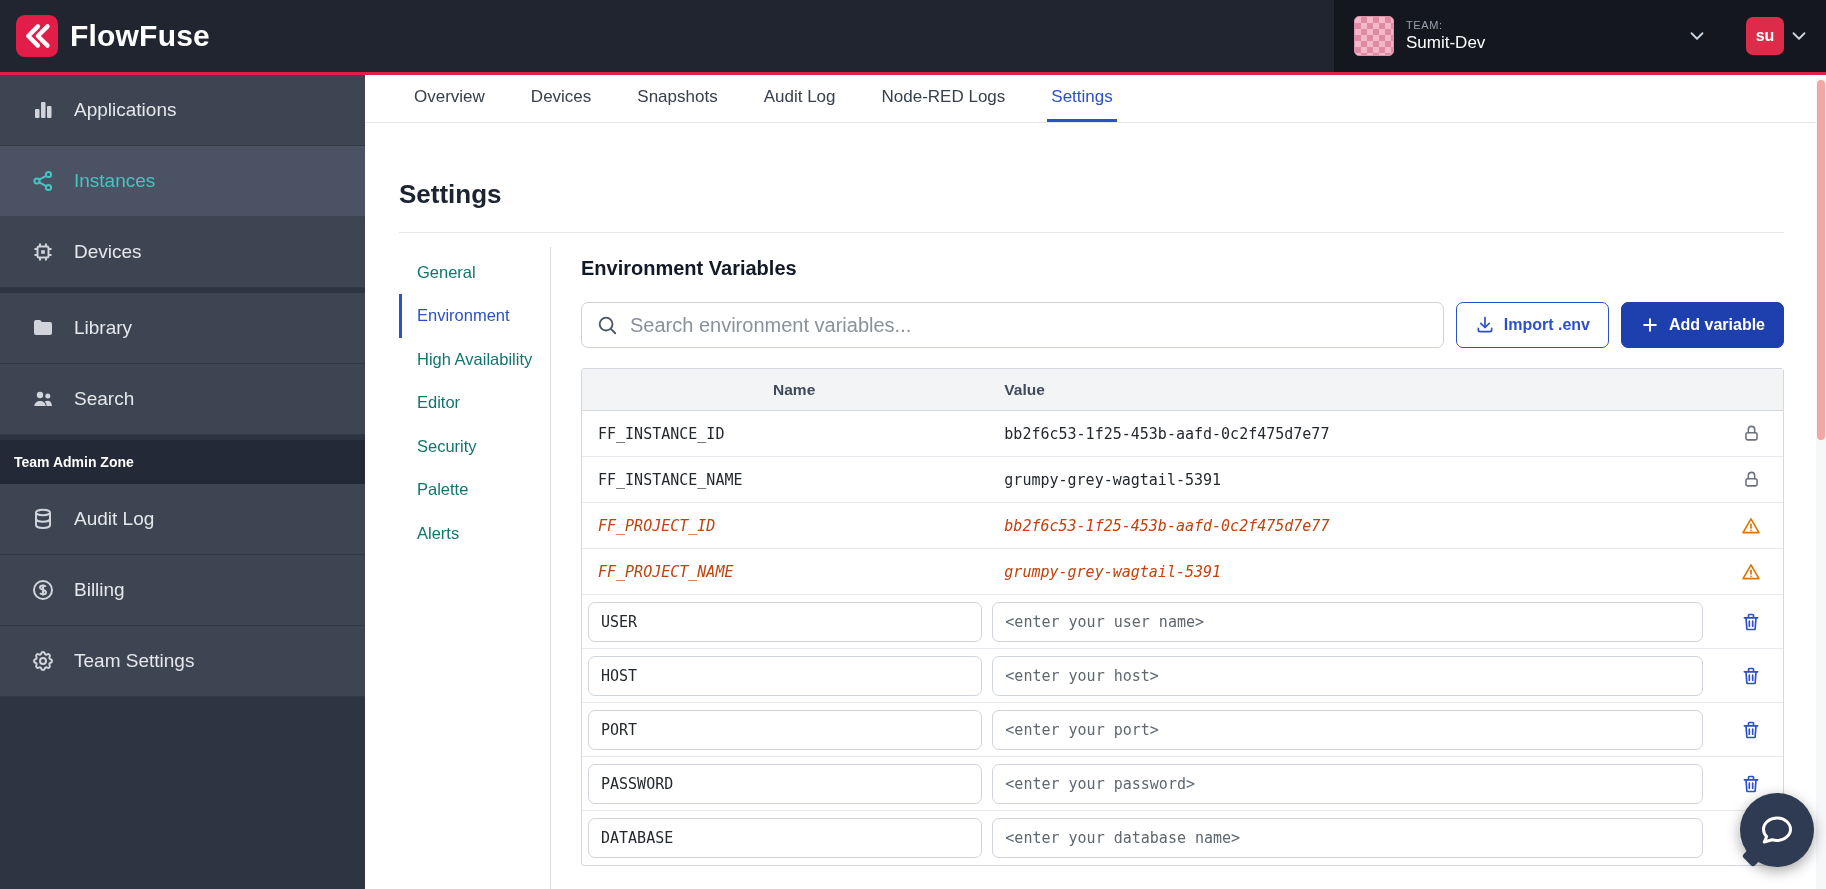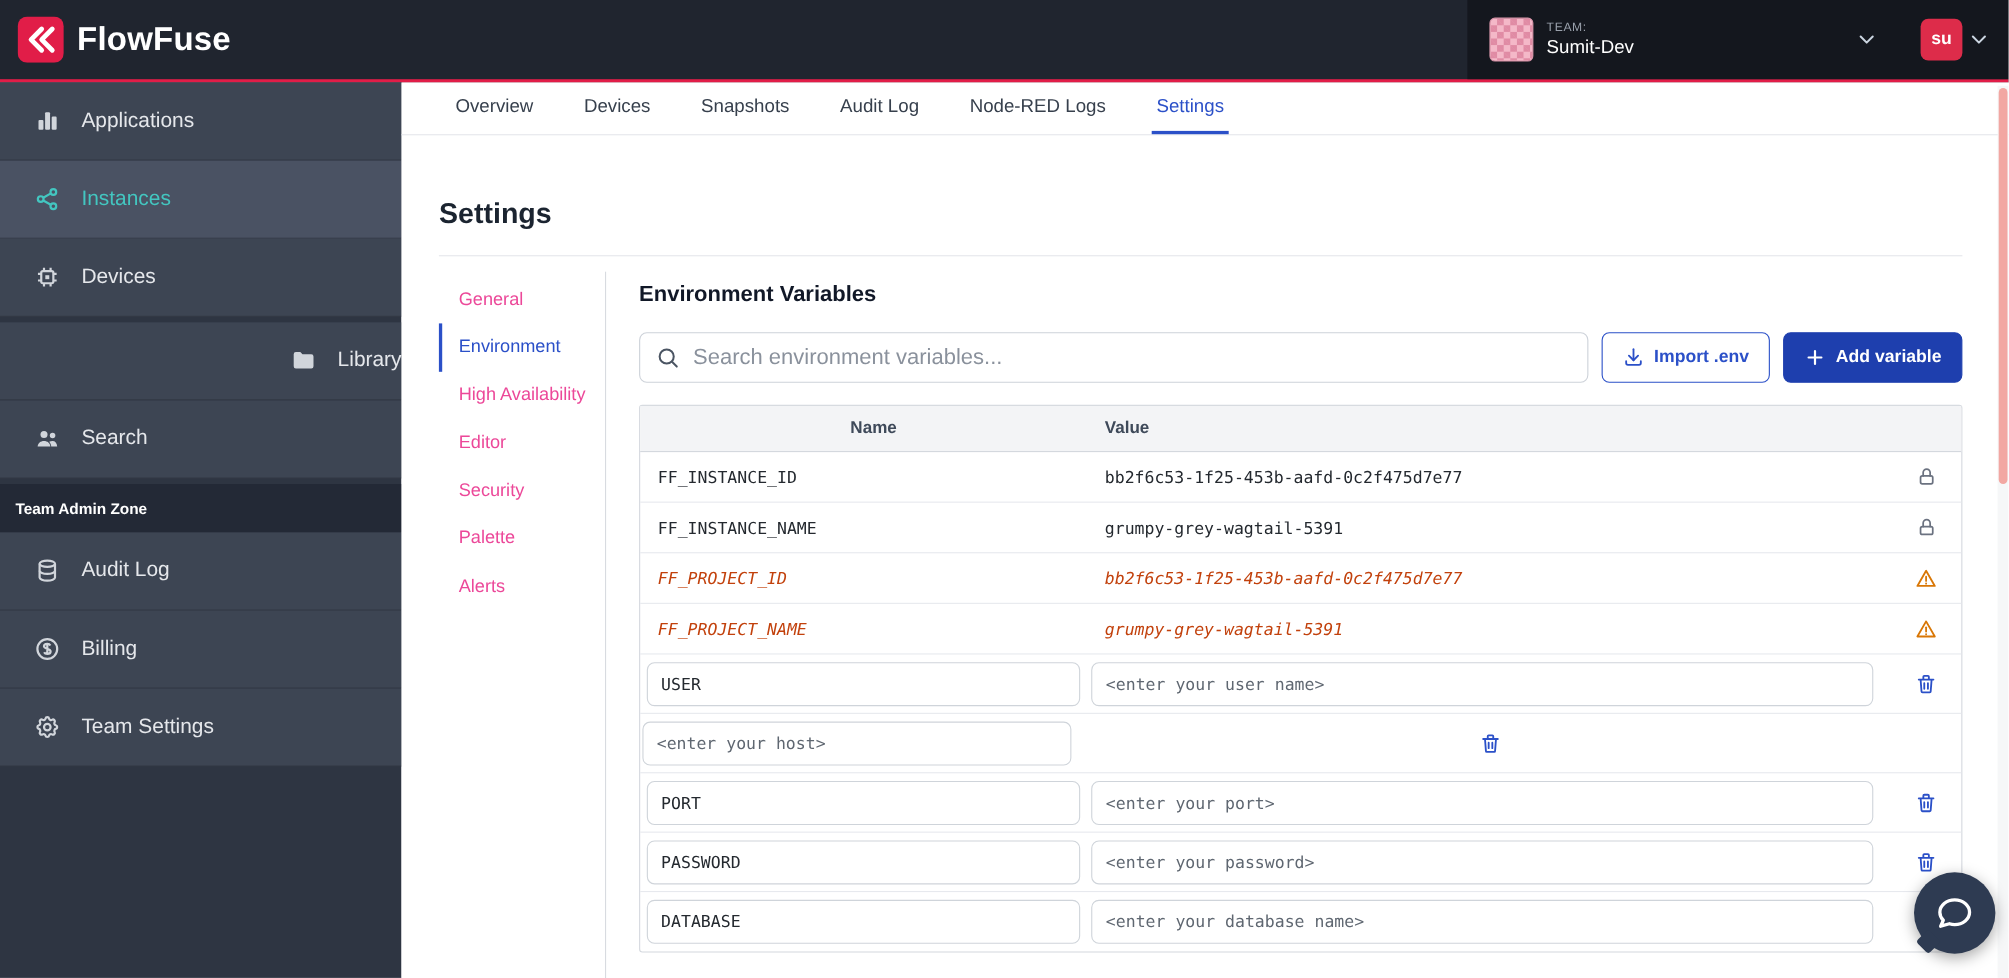--- a/index.html
+++ b/index.html
@@ -58,21 +58,21 @@
   .body-row{flex:1;display:flex;min-height:0;}
 
   
   .sidebar{width:365px;flex:0 0 365px;background:var(--sidebar-bg);display:flex;flex-direction:column;}
   .side-item{
     height:71px;flex:0 0 71px;display:flex;align-items:center;gap:18px;padding-left:30px;
     background:var(--sidebar-item-bg);color:#e5e7eb;font-size:19px;font-weight:500;
     border-bottom:1px solid rgba(0,0,0,.18);cursor:pointer;
   }
   .side-item .icon{width:26px;height:26px;display:flex;align-items:center;justify-content:center;color:#d1d5db;}
-  .side-item.gap{margin-top:5px;justify-content:flex-end;}
+  .side-item.gap{margin-top:5px;}
   .side-item.active{background:var(--sidebar-active-bg);color:var(--active-teal);}
   .side-item.active .icon{color:var(--active-teal);}
   .side-section{
     height:44px;flex:0 0 44px;display:flex;align-items:center;padding-left:14px;margin-top:5px;
     background:var(--section-bg);color:#ffffff;font-size:14px;font-weight:700;
   }
 
   
   main{flex:1;display:flex;flex-direction:column;min-width:0;background:#fff;gap:24px;}
   .tabs{
@@ -87,21 +87,21 @@
 
   .content{flex:1;padding:0 42px 0 34px;min-height:0;}
   .page-title{
     margin:32px 0 0;font-size:26px;font-weight:700;color:#1b2430;
     padding-bottom:22px;border-bottom:1px solid #e5e7eb;
   }
   .settings-body{display:flex;margin-top:14px;}
 
   .subnav{width:152px;flex:0 0 152px;border-right:1px solid #d8dbe0;padding:4px 0 60px;display:flex;flex-direction:column;}
   .subnav-item{
-    padding:11px 10px 11px 15px;font-size:16.5px;color:#ec4899;line-height:1.3;
+    padding:11px 10px 11px 15px;font-size:16.5px;color:#0f766e;line-height:1.3;
     border-left:3px solid transparent;cursor:pointer;
   }
   .subnav-item.active{color:var(--accent-blue);border-left-color:var(--accent-blue);}
 
   .env-panel{flex:1;padding-left:30px;min-width:0;}
   .env-heading{margin:10px 0 22px;font-size:20px;font-weight:700;color:#111827;}
 
   .toolbar{display:flex;align-items:center;gap:12px;}
   .search-box{
     flex:1;height:46px;border:1px solid #cdd2d9;border-radius:7px;
@@ -387,20 +387,21 @@
               <div class="trow input-row">
                 <div class="c-name"><input value="USER" style=""></div>
                 <div class="c-value"><input placeholder="&lt;enter your user name&gt;" style=""></div>
                 <div class="c-action">
                     <svg class="trash" width="20" height="20" viewBox="0 0 24 24" fill="none" stroke="currentColor" stroke-width="2" stroke-linecap="round" stroke-linejoin="round">
                       <path d="M4 7h16M10 11v6M14 11v6M6 7l1 13a1 1 0 001 1h8a1 1 0 001-1l1-13M9 7V4a1 1 0 011-1h4a1 1 0 011 1v3"></path>
                     </svg>
                   </div>
               </div>
               <div class="trow input-row">
+                <div class="c-name"><input value="HOST" style=""></div>
                 <div class="c-value"><input placeholder="&lt;enter your host&gt;" style=""></div>
                 <div class="c-action">
                     <svg class="trash" width="20" height="20" viewBox="0 0 24 24" fill="none" stroke="currentColor" stroke-width="2" stroke-linecap="round" stroke-linejoin="round">
                       <path d="M4 7h16M10 11v6M14 11v6M6 7l1 13a1 1 0 001 1h8a1 1 0 001-1l1-13M9 7V4a1 1 0 011-1h4a1 1 0 011 1v3"></path>
                     </svg>
                   </div>
               </div>
               <div class="trow input-row">
                 <div class="c-name"><input value="PORT" style=""></div>
                 <div class="c-value"><input placeholder="&lt;enter your port&gt;" style=""></div>

